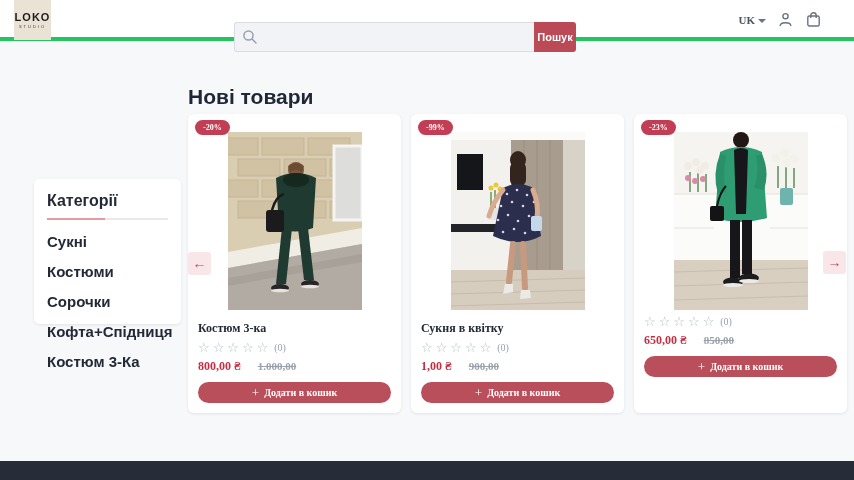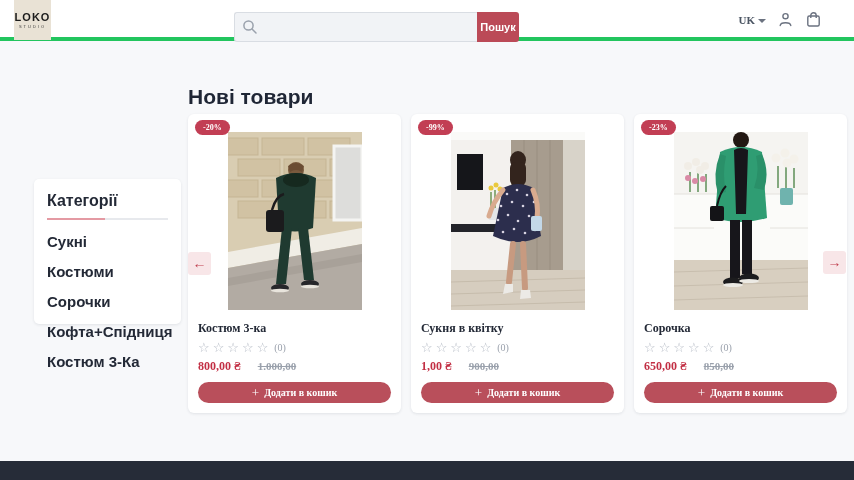--- a/index.html
+++ b/index.html
@@ -16,21 +16,21 @@
     border-bottom: 4px solid #22c55e;
   }
   .logo {
     position: absolute; left: 14px; top: 0; width: 37px; height: 40px;
     background: #e9e2d5; display: flex; flex-direction: column;
     align-items: center; justify-content: center; cursor: pointer;
   }
   .logo-main { font-size: 11px; font-weight: bold; letter-spacing: 1px; color: #1c1c1c; }
   .logo-sub  { font-size: 4px; letter-spacing: 2px; color: #3a3a3a; margin-top: 1px; }
   .search-wrap {
-    position: absolute; left: 234px; top: 12px; display: flex; width: 285px; height: 30px; border-radius: 15px;
+    position: absolute; left: 234px; top: 22px; display: flex; width: 342px; height: 30px; border-radius: 15px;
   }
   .search-input-box { position: relative; flex: 1; }
   .search-input {
     width: 100%; height: 30px; border: 1px solid #d9dde3; border-right: none;
     background: #f1f3f6; border-radius: 3px 0 0 3px; padding: 0 8px 0 30px;
     font-size: 12px; color: #232936; outline: none; font-family: inherit;
   }
   .search-icon { position: absolute; left: 8px; top: 7px; width: 16px; height: 16px; }
   .search-btn {
     width: 42px; height: 30px; border: none; background: #bb4a57; color: #ffffff;
@@ -341,21 +341,20 @@
               <rect x="68" y="88" width="10" height="54" fill="#17161b"></rect>
               <rect x="36" y="74" width="14" height="15" rx="2" fill="#141417"></rect>
               <path d="M43 74 Q46 60 52 54" fill="none" stroke="#141417" stroke-width="2"></path>
               <ellipse cx="59" cy="150" rx="10" ry="4.5" fill="#1c1c1e"></ellipse>
               <ellipse cx="75" cy="146" rx="10" ry="4.5" fill="#1c1c1e"></ellipse>
               <ellipse cx="59" cy="153" rx="10" ry="2" fill="#eceae4"></ellipse>
               <ellipse cx="75" cy="149" rx="10" ry="2" fill="#eceae4"></ellipse>
             </g>
           </svg>
           <div class="card-body">
-            <div class="product-title">Сорочка</div>
             <div class="stars-row">
               <span class="star">☆</span>
               <span class="star">☆</span>
               <span class="star">☆</span>
               <span class="star">☆</span>
               <span class="star">☆</span>
               <span class="rating-count">(0)</span>
             </div>
             <div class="price-row">
               <span class="price-new">650,00 ₴</span>

